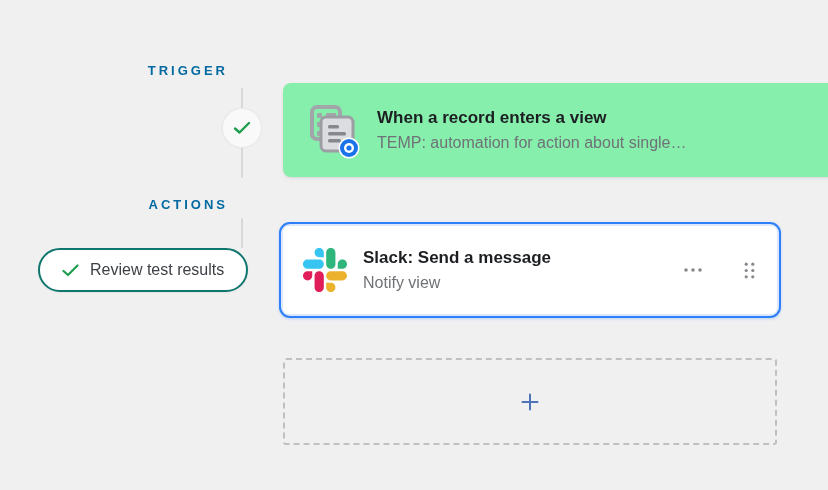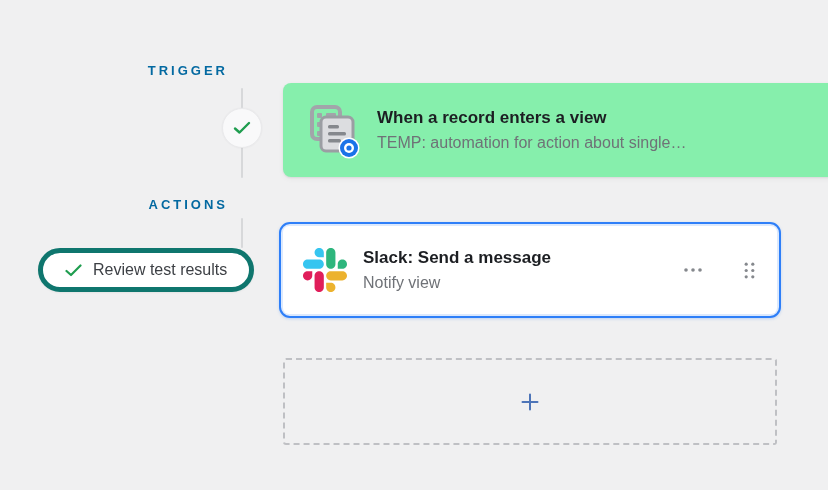--- a/index.html
+++ b/index.html
@@ -21,21 +21,21 @@
   .status-circle{
     position:absolute;left:222px;top:108px;width:40px;height:40px;
     border-radius:50%;background:#f9f9fa;border:1px solid #e9e9eb;
     box-shadow:0 0 0 1px rgba(0,0,0,0.015);
     display:flex;align-items:center;justify-content:center;box-sizing:border-box;
   }
   
   .review-pill{
     position:absolute;left:38px;top:248px;height:44px;
     display:flex;align-items:center;gap:11px;padding:0 22px;
-    background:#ffffff;border:5px solid #0f766e;border-radius:22px;
+    background:#ffffff;border:2px solid #0f766e;border-radius:22px;
     box-shadow:0 1px 2px rgba(0,0,0,0.05);box-sizing:border-box;cursor:pointer;
   }
   .review-pill span{font-size:16px;color:#3c3f44;white-space:nowrap;}
   
   .card{
     position:absolute;left:283px;width:564px;background:#86efac;border-radius:8px;
     box-shadow:0 1px 2px rgba(0,0,0,0.08),0 2px 6px rgba(0,0,0,0.04);
     display:flex;align-items:center;box-sizing:border-box;cursor:pointer;
   }
   .trigger-card{top:83px;height:94px;padding-left:22px;gap:16px;}

